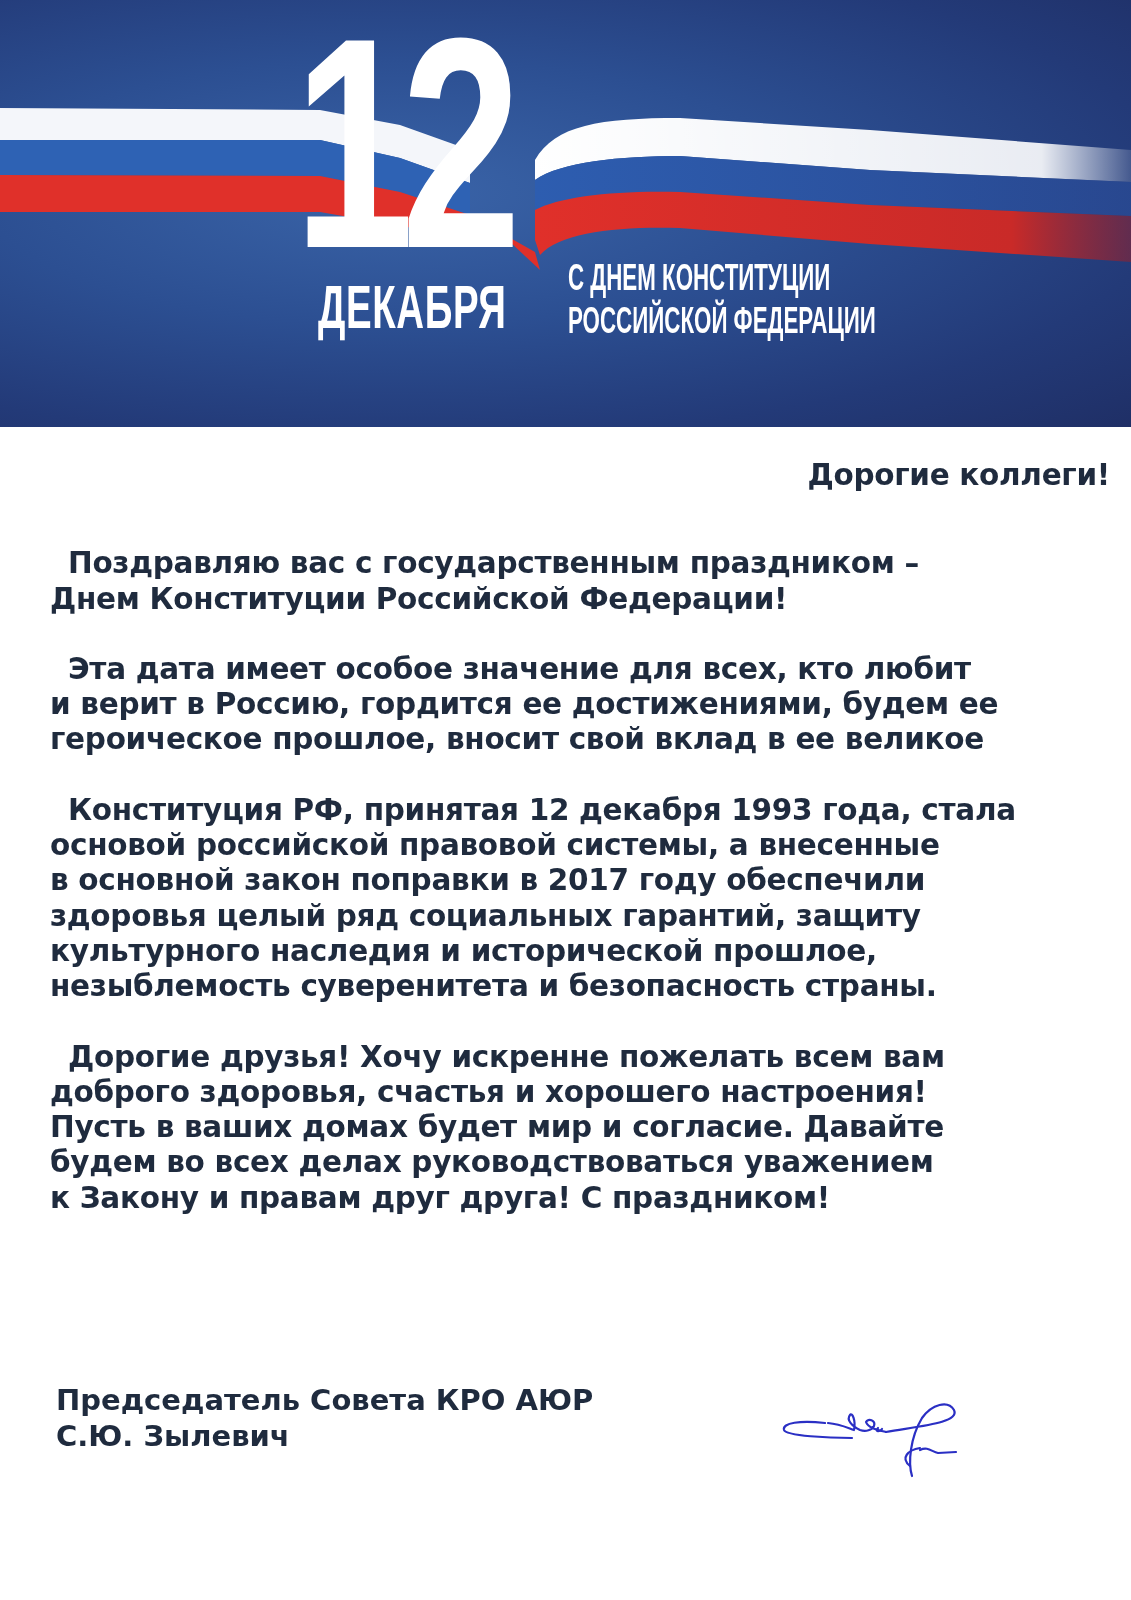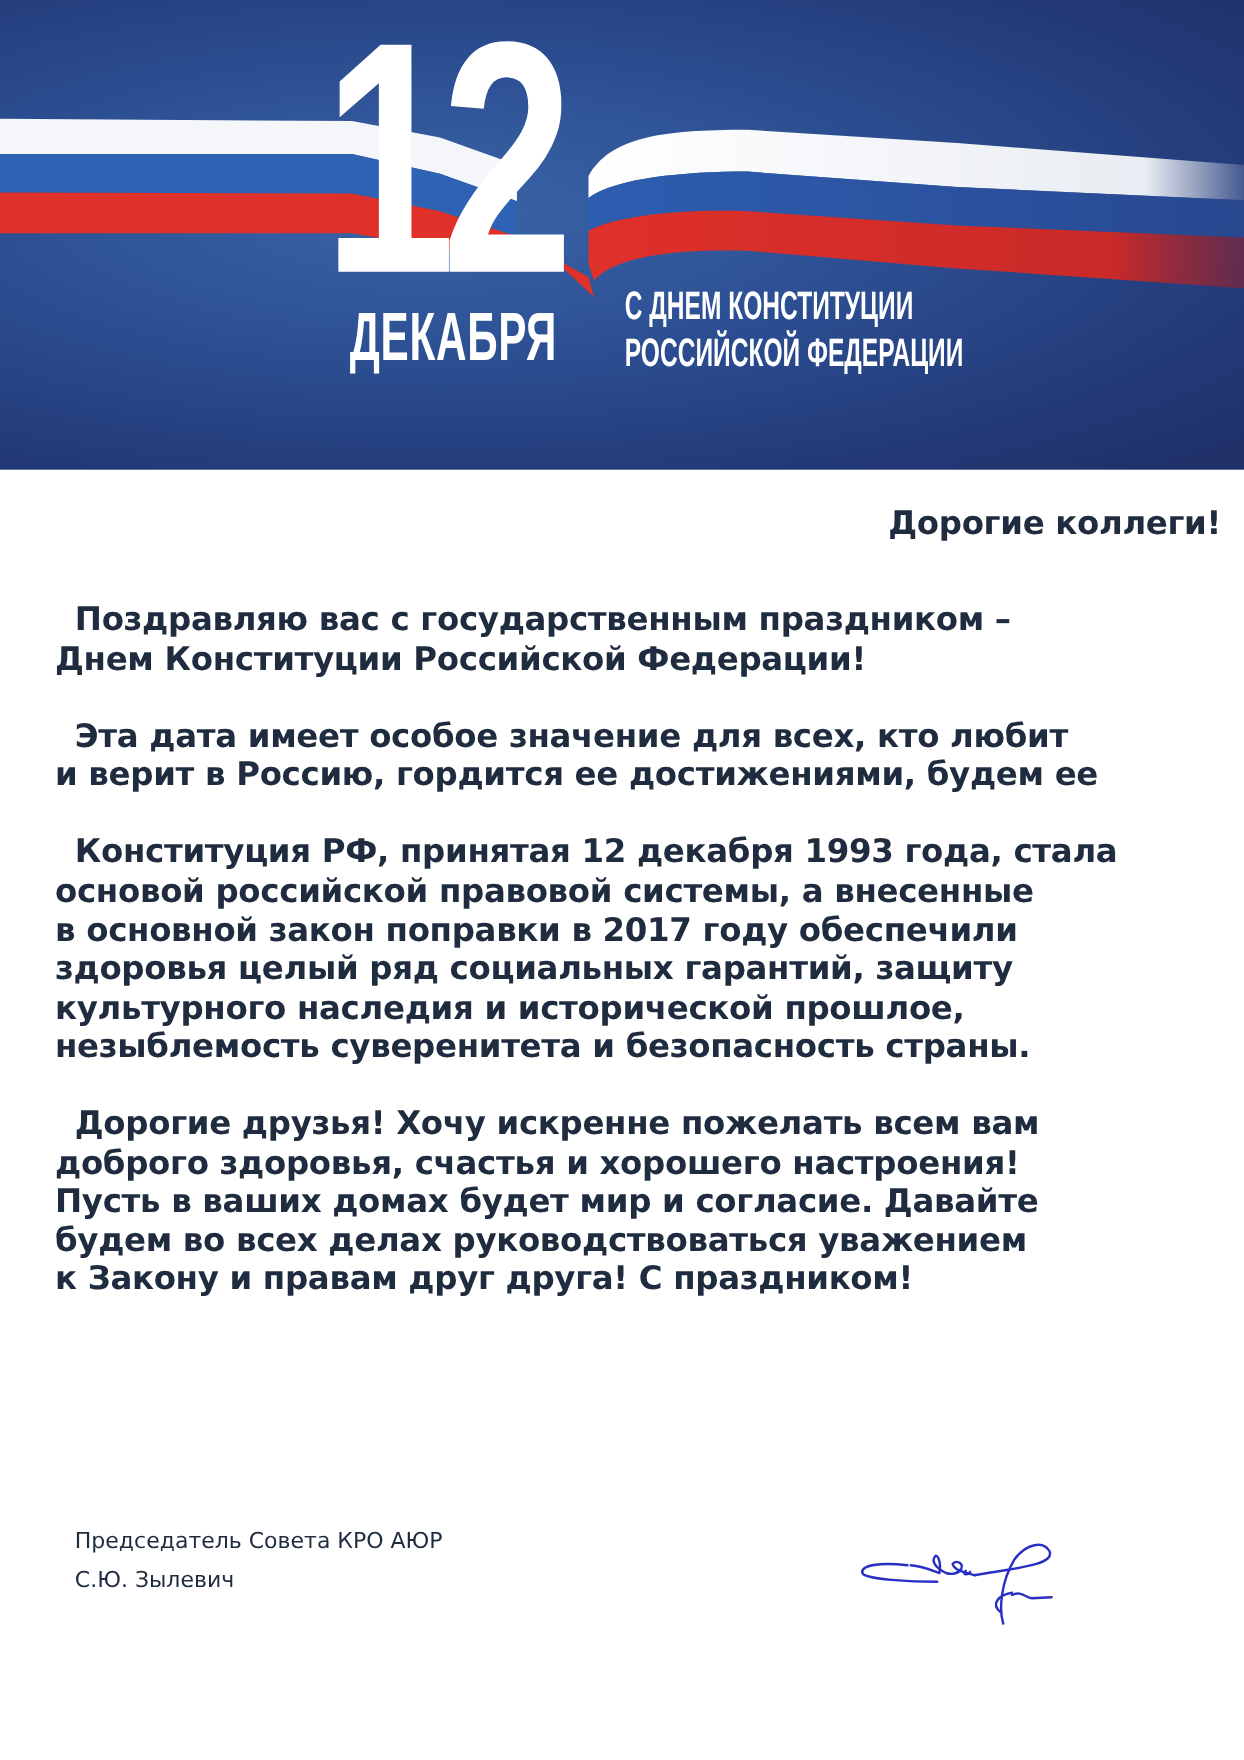--- a/index.html
+++ b/index.html
@@ -32,22 +32,22 @@
   }
   .letter {
     position: absolute; left: 50px; top: 458px; width: 1060px;
     font-size: 29.5px; font-weight: bold; line-height: 35.3px;
     letter-spacing: -0.3px;
   }
   .greeting { text-align: right; margin: 0 0 53px 0; padding-left: 36px; }
   .para { margin: 16px 0 35px 0; text-indent: 18px; }
   .para .ln { display: block; white-space: nowrap; }
   .signature-block {
-    position: absolute; left: 68px; top: 1382px;
-    font-size: 20px; font-weight: normal; line-height: 36px;
+    position: absolute; left: 56px; top: 1382px;
+    font-size: 29px; font-weight: bold; line-height: 36px;
   }
   .signature-block div { white-space: nowrap; }
   .sig { position: absolute; left: 770px; top: 1368px; }
 </style>
 </head>
 <body>
 
 <div class="banner">
   <svg width="1131" height="390" viewBox="0 0 1131 390">
     <defs>
@@ -87,20 +87,21 @@
   <div class="greeting">Дорогие коллеги!</div>
 
   <div class="para">
     <span class="ln">Поздравляю вас с государственным праздником –</span>
     <span class="ln" style="text-indent:0">Днем Конституции Российской Федерации!</span>
   </div>
 
   <div class="para">
     <span class="ln">Эта дата имеет особое значение для всех, кто любит</span>
     <span class="ln" style="text-indent:0">и верит в Россию, гордится ее достижениями, будем ее</span>
+    <span class="ln" style="text-indent:0">героическое прошлое, вносит свой вклад в ее великое</span>
   </div>
 
   <div class="para">
     <span class="ln">Конституция РФ, принятая 12 декабря 1993 года, стала</span>
     <span class="ln" style="text-indent:0">основой российской правовой системы, а внесенные</span>
     <span class="ln" style="text-indent:0">в основной закон поправки в 2017 году обеспечили</span>
     <span class="ln" style="text-indent:0">здоровья целый ряд социальных гарантий, защиту</span>
     <span class="ln" style="text-indent:0">культурного наследия и исторической прошлое,</span>
     <span class="ln" style="text-indent:0">незыблемость суверенитета и безопасность страны.</span>
   </div>

